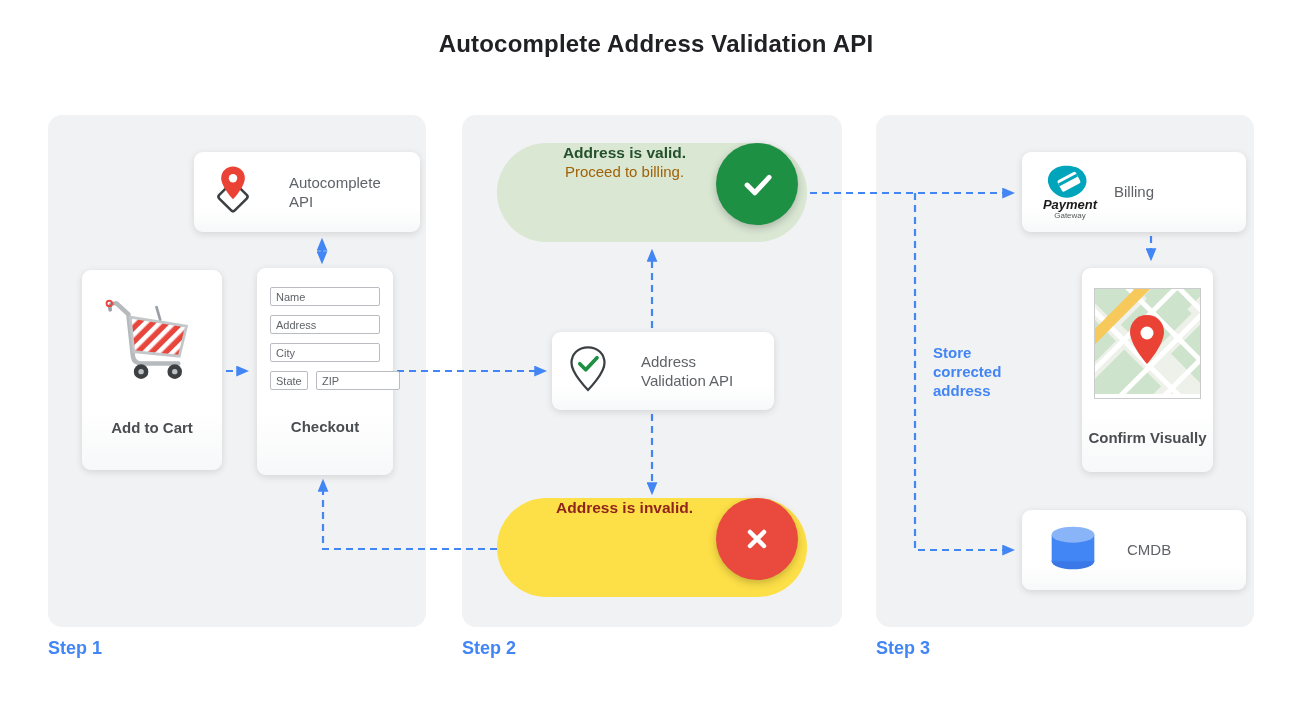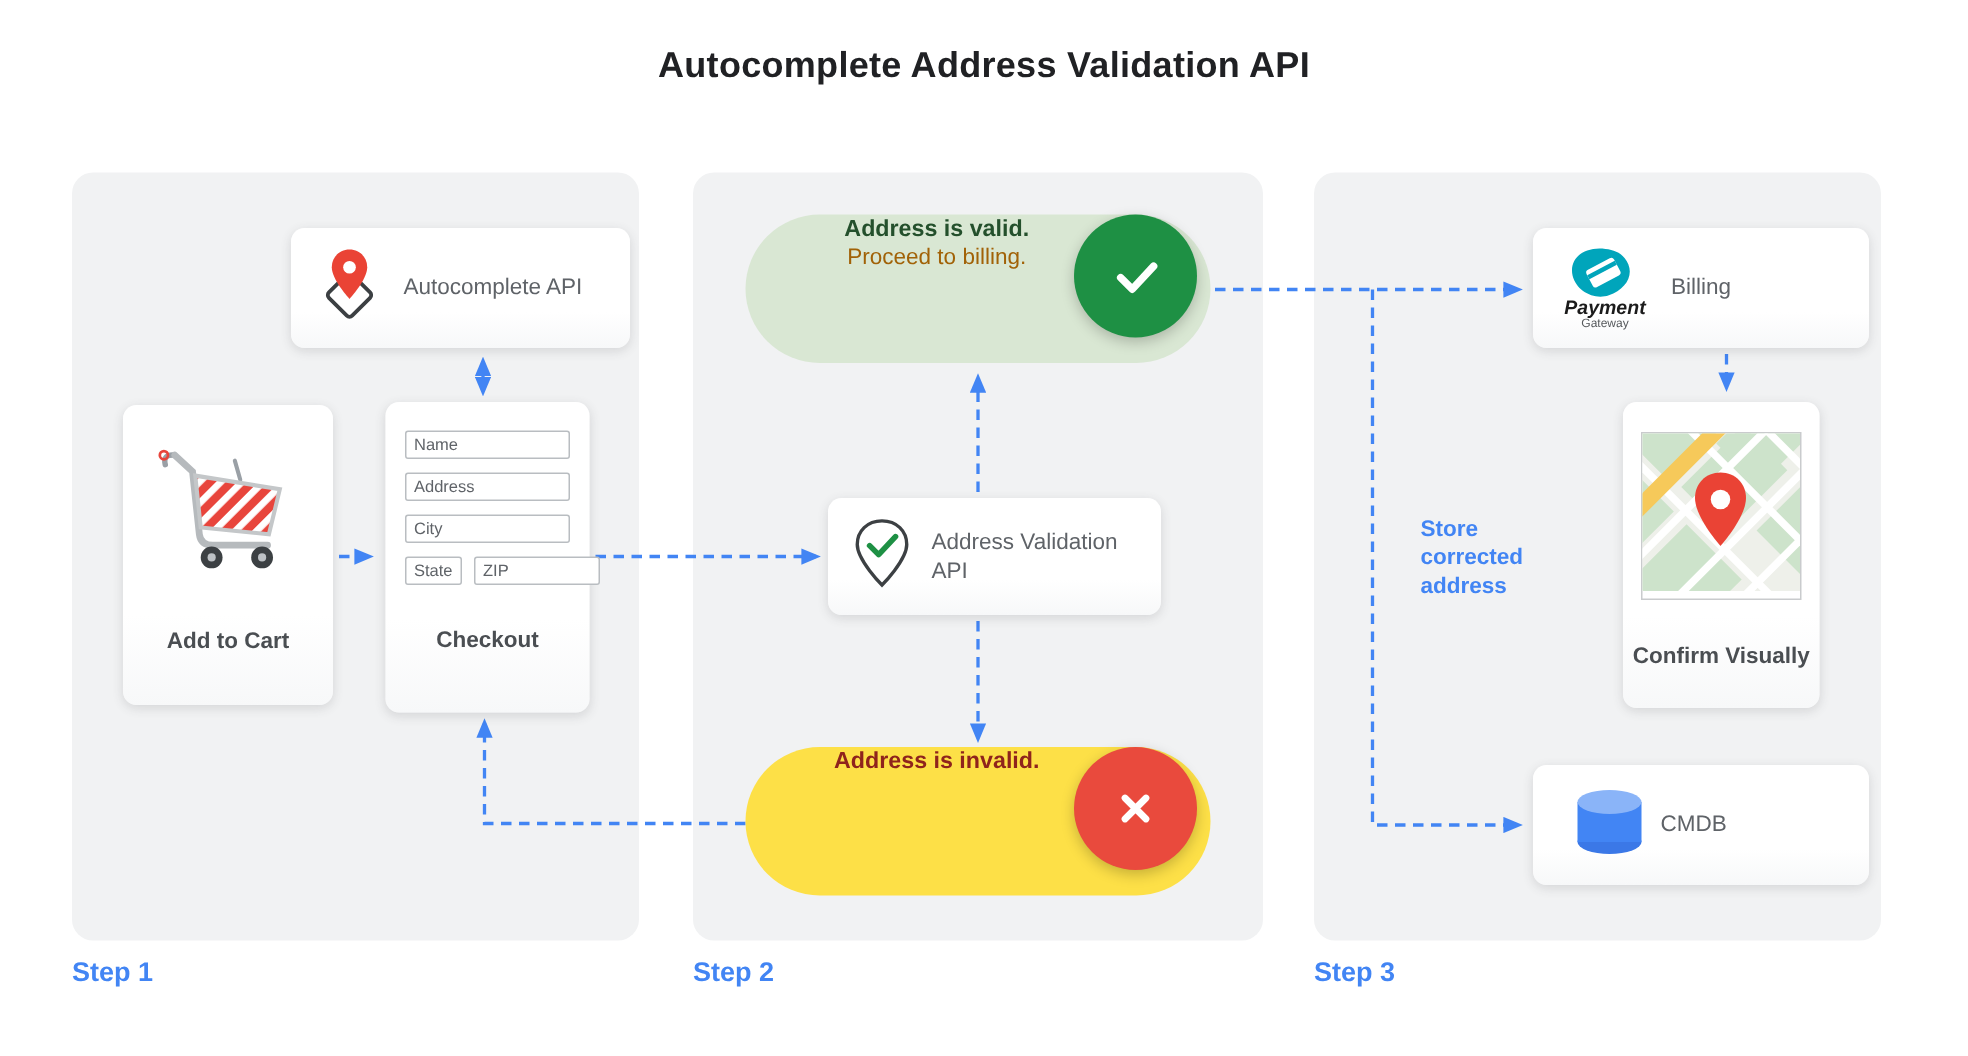--- a/index.html
+++ b/index.html
@@ -16,21 +16,21 @@
   .step-label{position:absolute;top:638px;font-size:18px;font-weight:700;color:#4285f4;}
   .step-label.s1{left:48px;} .step-label.s2{left:462px;} .step-label.s3{left:876px;}
 
   .arrows{position:absolute;left:0;top:0;pointer-events:none;}
 
   .card{position:absolute;background:linear-gradient(180deg,#ffffff 70%,#f7f8f9 100%);
         border-radius:9px;box-shadow:0 2px 7px rgba(60,64,67,.16);}
 
   
   .hcard{display:flex;align-items:center;padding:0 12px;}
-  .hcard .hlabel{font-size:15px;color:#5f6368;line-height:1.3;margin-left:9px;}
+  .hcard .hlabel{font-size:15px;color:#5f6368;line-height:1.3;margin-left:29px;}
 
   .card-autocomplete{left:194px;top:152px;width:202px;height:80px;}
   .card-validation{left:552px;top:332px;width:198px;height:78px;}
   .card-billing{left:1022px;top:152px;width:200px;height:80px;}
   .card-cmdb{left:1022px;top:510px;width:200px;height:80px;}
 
   
   .vcard{display:flex;flex-direction:column;align-items:center;}
   .card-addtocart{left:82px;top:270px;width:140px;height:200px;}
   .card-checkout{left:257px;top:268px;width:136px;height:207px;}
@@ -65,21 +65,21 @@
   .badge-circle.green{background:#1e9044;}
   .badge-circle.red{background:#e94a3d;}
 
   
   .pg-logo{width:72px;display:flex;flex-direction:column;align-items:center;flex:none;}
   .pg-title{font-size:13px;font-weight:700;font-style:italic;color:#1b1b1b;line-height:1;margin-top:-4px;}
   .pg-sub{font-size:8px;color:#55585b;line-height:1.2;}
   .card-billing .hlabel{margin-left:8px;}
 
   .store-note{position:absolute;left:933px;top:343px;width:110px;font-size:15px;font-weight:700;
-        color:#4285f4;line-height:19px;margin-left:14px;}
+        color:#4285f4;line-height:19px;}
 </style>
 </head>
 <body>
 
 <div class="canvas">
 
   <h1 class="title">Autocomplete Address Validation API</h1>
 
   <div class="panel p1"></div>
   <div class="panel p2"></div>

